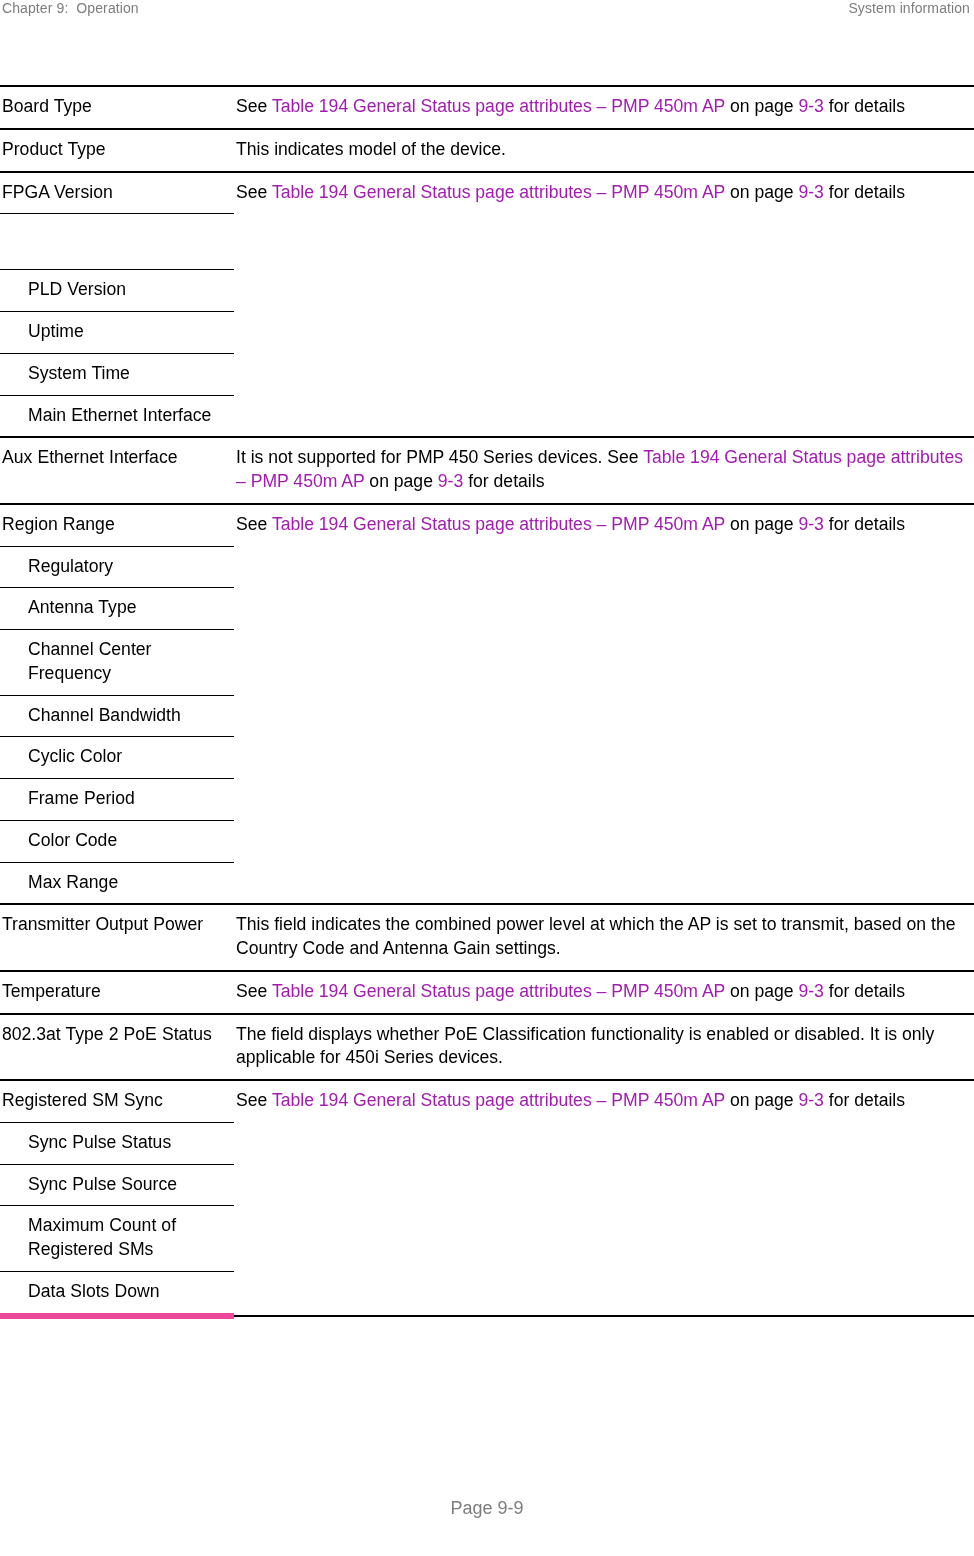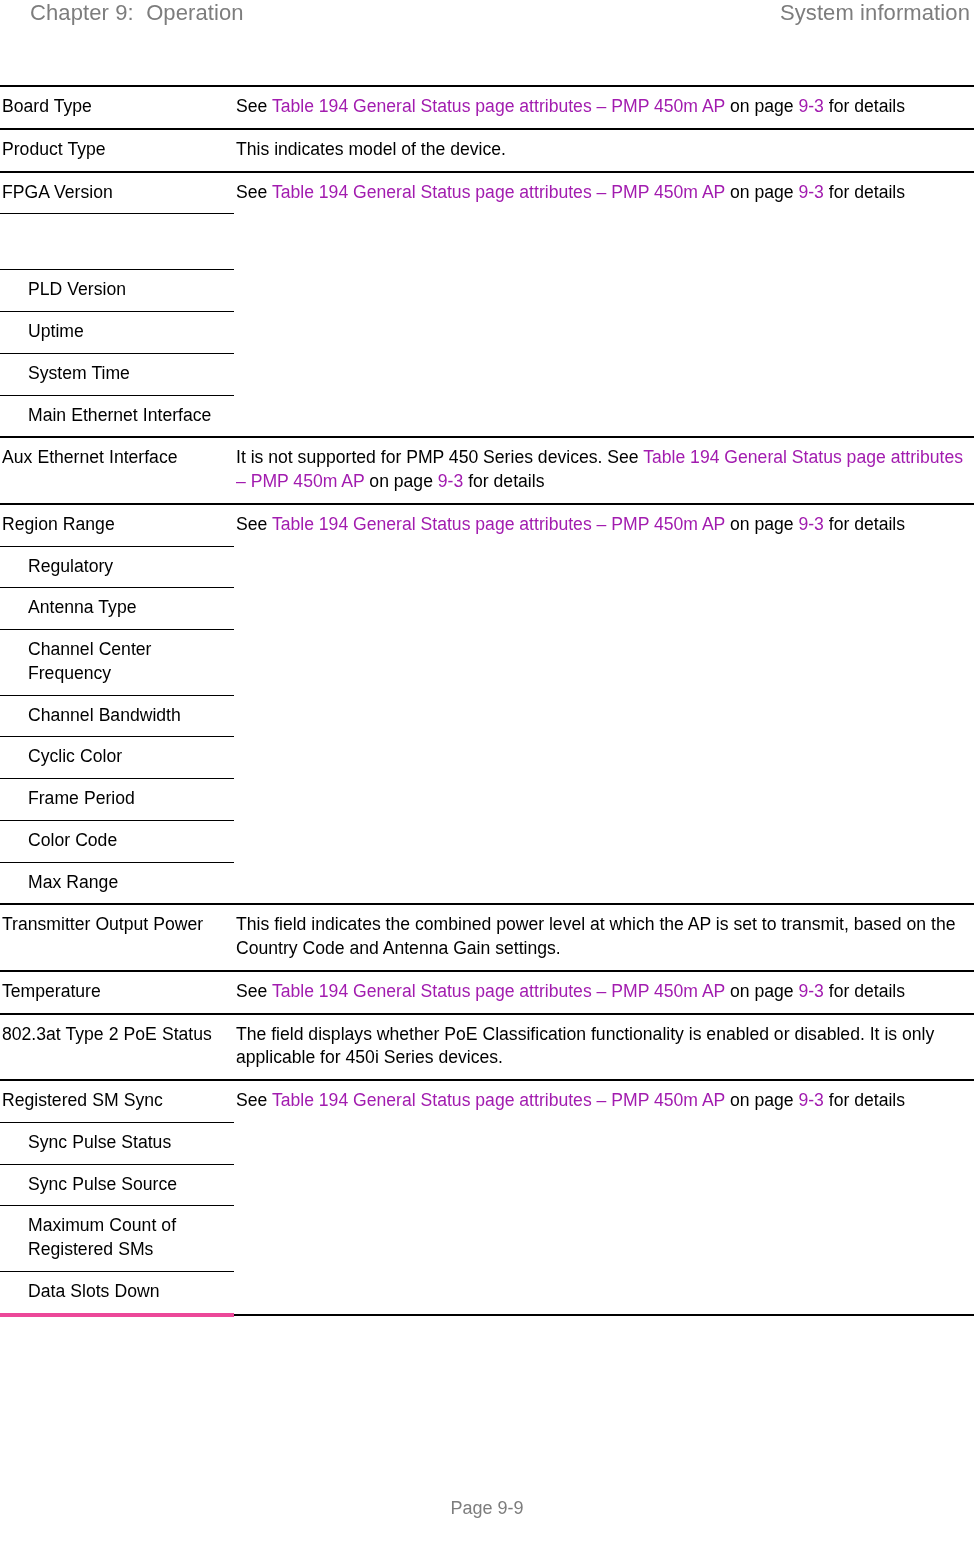--- a/index.html
+++ b/index.html
@@ -25,24 +25,23 @@
     flex-direction: column;
   }
 
   
   .run-head {
     display: flex;
     justify-content: space-between;
     align-items: baseline;
     padding: 0 4px 0 2px;
     height: 24px;
-    font-size: 22px;
+    font-size: 14px;
     color: #7d7d7d;
     letter-spacing: 0.1px;
-    margin-left: 28px;
   }
   .run-head .left { white-space: pre; }
   .run-head .right { white-space: pre; }
 
   
   .table-wrap {
     margin-top: 61px;
   }
   table.attrs {
     width: 974px;
@@ -68,21 +67,21 @@
     padding-left: 8px;
     padding-right: 30px;
   }
 
   
   tr.sep > td { border-top: 2px solid #000000; }
   
   tr.sub > td.label { border-top: 1.4px solid #000000; padding-left: 28px; }
 
   
-  tr.lastrow > td { border-bottom: 4px solid #ec4899; }
+  tr.lastrow > td { border-bottom: 6px solid #ec4899; }
 
   
   td.blank { height: 38px; }
 
   a.xref, .xref {
     color: #a21caf;
     text-decoration: none;
   }
 
   

